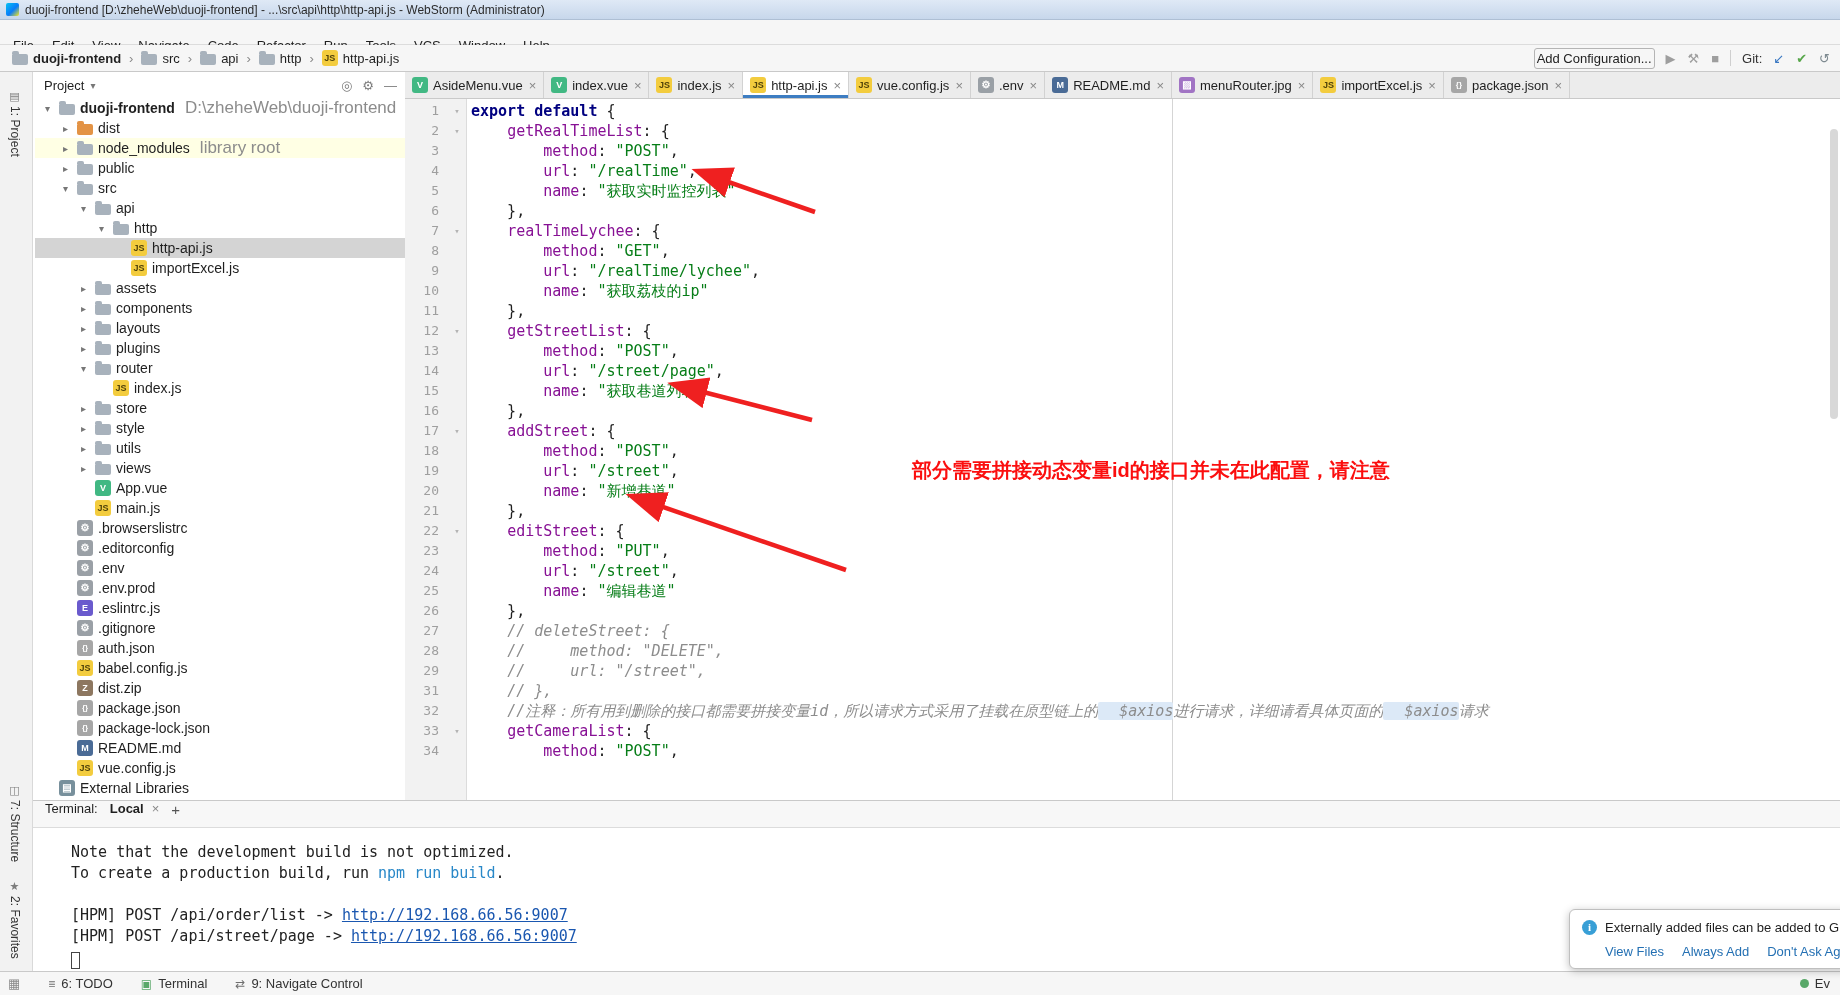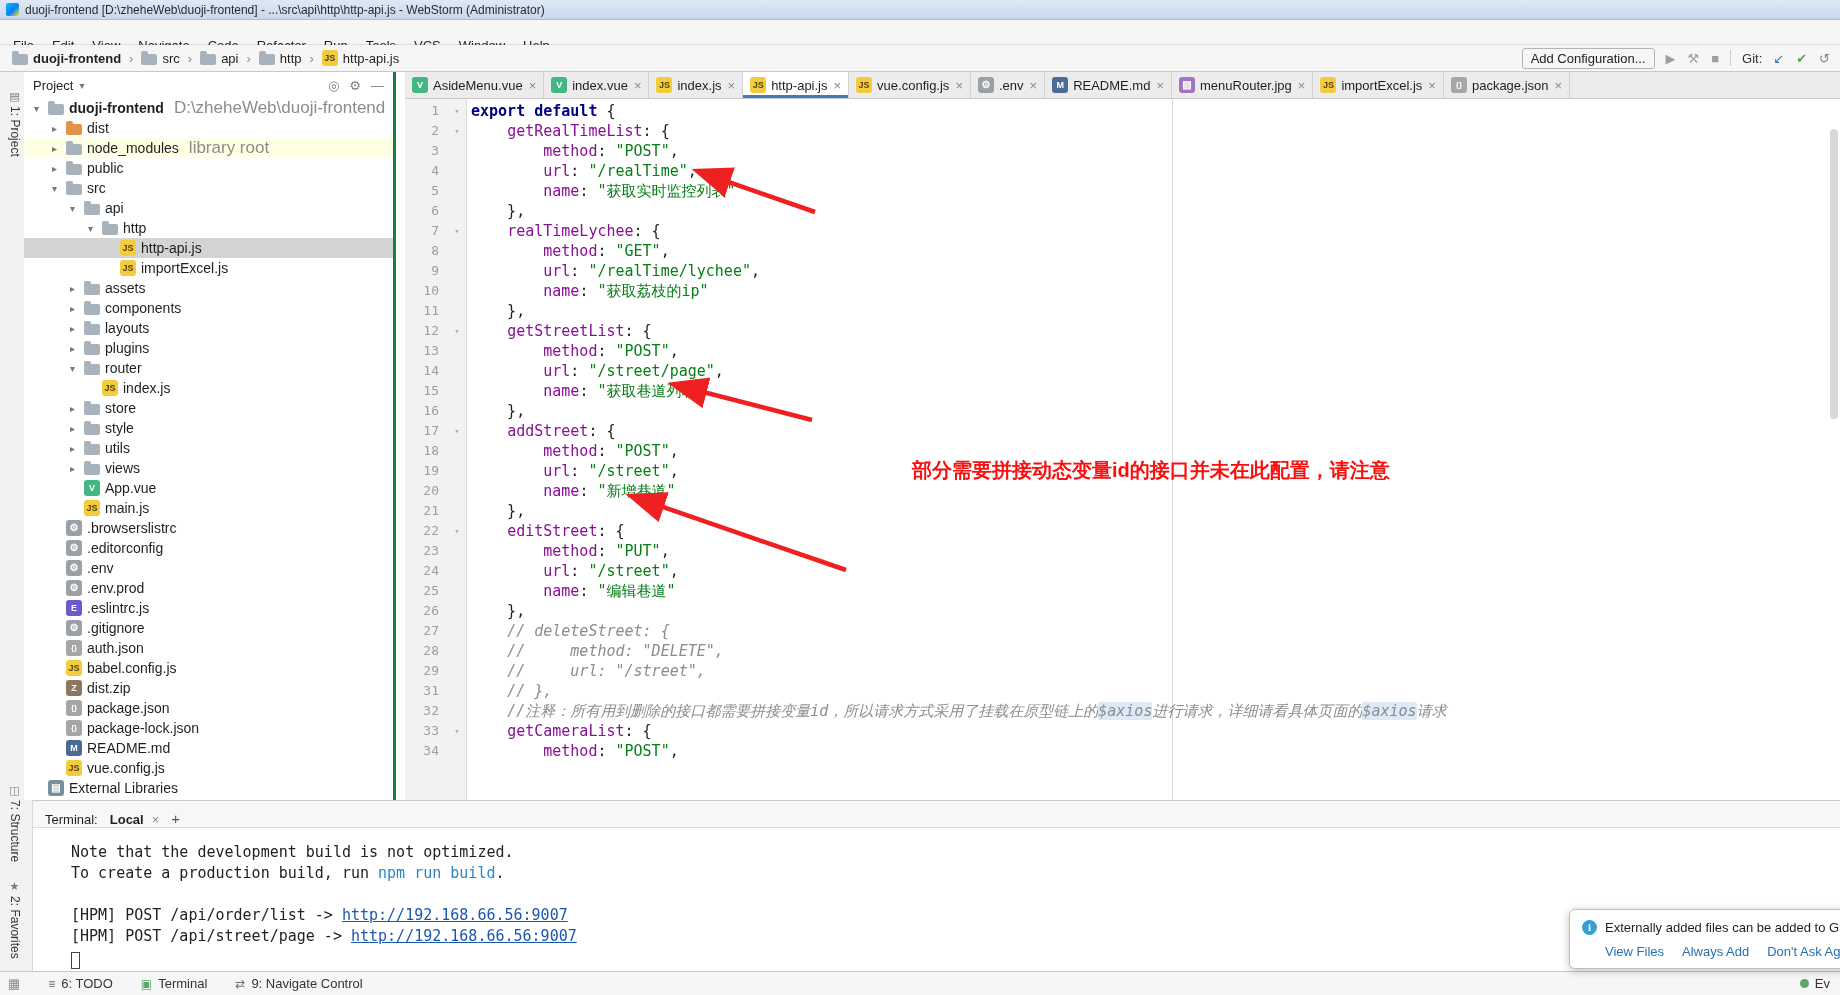--- a/index.html
+++ b/index.html
@@ -23,37 +23,37 @@
   
   .toolbar { position:absolute; left:0; top:45px; width:1840px; height:27px;
     background:#f6f6f6; border-bottom:1px solid #c9c9c9;
     display:flex; align-items:center; justify-content:space-between; padding:0 10px; font-size:13px; }
   .breadcrumbs { display:flex; align-items:center; gap:3px; }
   .crumb { display:flex; align-items:center; gap:5px; padding:0 2px; }
   .sep { color:#8a8a8a; padding:0 3px; }
   .bold { font-weight:bold; }
   .toolbar-right { display:flex; align-items:center; gap:11px; }
   .add-config { border:1px solid #b4b4b4; background:#f6f6f6; border-radius:3px;
-    font:13px "Liberation Sans",sans-serif; padding:2px 8px; color:#222; }
+    font:13px "Liberation Sans",sans-serif; padding:2px 2px; color:#222; }
   .tbi { font-size:13px; }
   .tb-sep { width:1px; height:16px; background:#cfcfcf; }
   .git-label { color:#333; }
 
   
   .stripe-left { position:absolute; left:0; top:72px; width:33px; bottom:24px;
     background:#f2f2f2; border-right:1px solid #d9d9d9; }
   .vtab { position:absolute; left:8px; writing-mode:vertical-rl; font-size:12px; color:#333; white-space:nowrap; }
   .vtab .sico { color:#7d7d7d; font-size:11px; }
   #vtab-project { top:18px; }
   #vtab-structure { top:712px; }
   #vtab-favorites { top:808px; }
 
   
-  .project-panel { position:absolute; left:24px; top:72px; width:372px; height:728px;
-    background:#fff; border-right:3px solid #15803d; overflow:hidden; }
+  .project-panel { position:absolute; left:35px; top:72px; width:372px; height:728px;
+    background:#fff; border-right:1px solid #15803d; overflow:hidden; }
   .pp-header { height:26px; display:flex; align-items:center; gap:6px; padding:0 9px; font-size:13px; }
   .pp-header .chev-down { color:#777; font-size:10px; }
   .pp-icons { margin-left:auto; display:flex; gap:10px; color:#7d7d7d; font-size:13px; }
   .trow { height:20px; display:flex; align-items:center; gap:5px; font-size:14px;
     white-space:nowrap; overflow:hidden; cursor:default; }
   .trow.sel { background:#d4d4d4; }
   .trow.hl { background:#ffffe4; }
   .chev { width:13px; color:#777; font-size:10px; text-align:center; flex:none; }
   .textra { color:#8c8c8c; margin-left:5px; font-size:17px; }
 
@@ -90,32 +90,32 @@
   .cl { position:relative; display:flex; height:20px; line-height:20px;
     font-family:"DejaVu Sans Mono",monospace; font-size:15px; }
   .lnum { width:40px; text-align:right; padding-right:6px; color:#9f9f9f; font-size:13px; flex:none; }
   .fmark { width:24px; text-align:center; color:#b3b3b3; font-size:9px; flex:none; }
   .src { white-space:pre; padding-left:2px; }
   .tk-k { color:#000080; font-weight:bold; }
   .tk-p { color:#871094; }
   .tk-s { color:#067d17; }
   .tk-t { color:#1f1f1f; }
   .tk-c { color:#8c8c8c; font-style:italic; }
-  .tk-ch { color:#8c8c8c; font-style:italic; background:#dce9f7; border-radius:2px; }
+  .tk-ch { color:#8c8c8c; font-style:italic; background:#dce9f7; border-radius:2px;padding-left:21px; }
   .scroll-thumb { position:absolute; right:2px; top:30px; width:8px; height:290px;
     background:#d8d8d8; border-radius:4px; }
   .arrows { position:absolute; left:0; top:0; pointer-events:none; }
   .annotation { position:absolute; left:507px; top:358px; color:#fb0e0e;
     font-size:20px; font-weight:bold; white-space:nowrap; }
 
   
   .terminal-panel { position:absolute; left:33px; top:800px; right:0; height:171px;
     background:#fff; border-top:1px solid #c9c9c9; }
   .term-header { height:27px; background:#f7f7f7; border-bottom:1px solid #dcdcdc;
-    display:flex; align-items:flex-end; gap:12px; padding:0 12px; font-size:13px; }
+    display:flex; align-items:flex-start; gap:12px; padding:0 12px; font-size:13px; }
   .term-tab { display:flex; align-items:center; gap:7px; font-weight:bold; }
   .term-tab .tclose { font-weight:normal; }
   .term-plus { color:#555; font-size:15px; }
   .term-content { position:absolute; left:0; top:27px; right:0; bottom:0;
     font-family:"DejaVu Sans Mono",monospace; font-size:15px; color:#222;
     padding:14px 0 0 38px; }
   .trl { line-height:21px; white-space:pre; min-height:21px; }
   .tt-link { color:#1a57b0; text-decoration:underline; cursor:pointer; }
   .tt-cmd { color:#2988c8; }
   .term-cursor { width:9px; height:17px; border:1px solid #444; margin-top:5px; }

